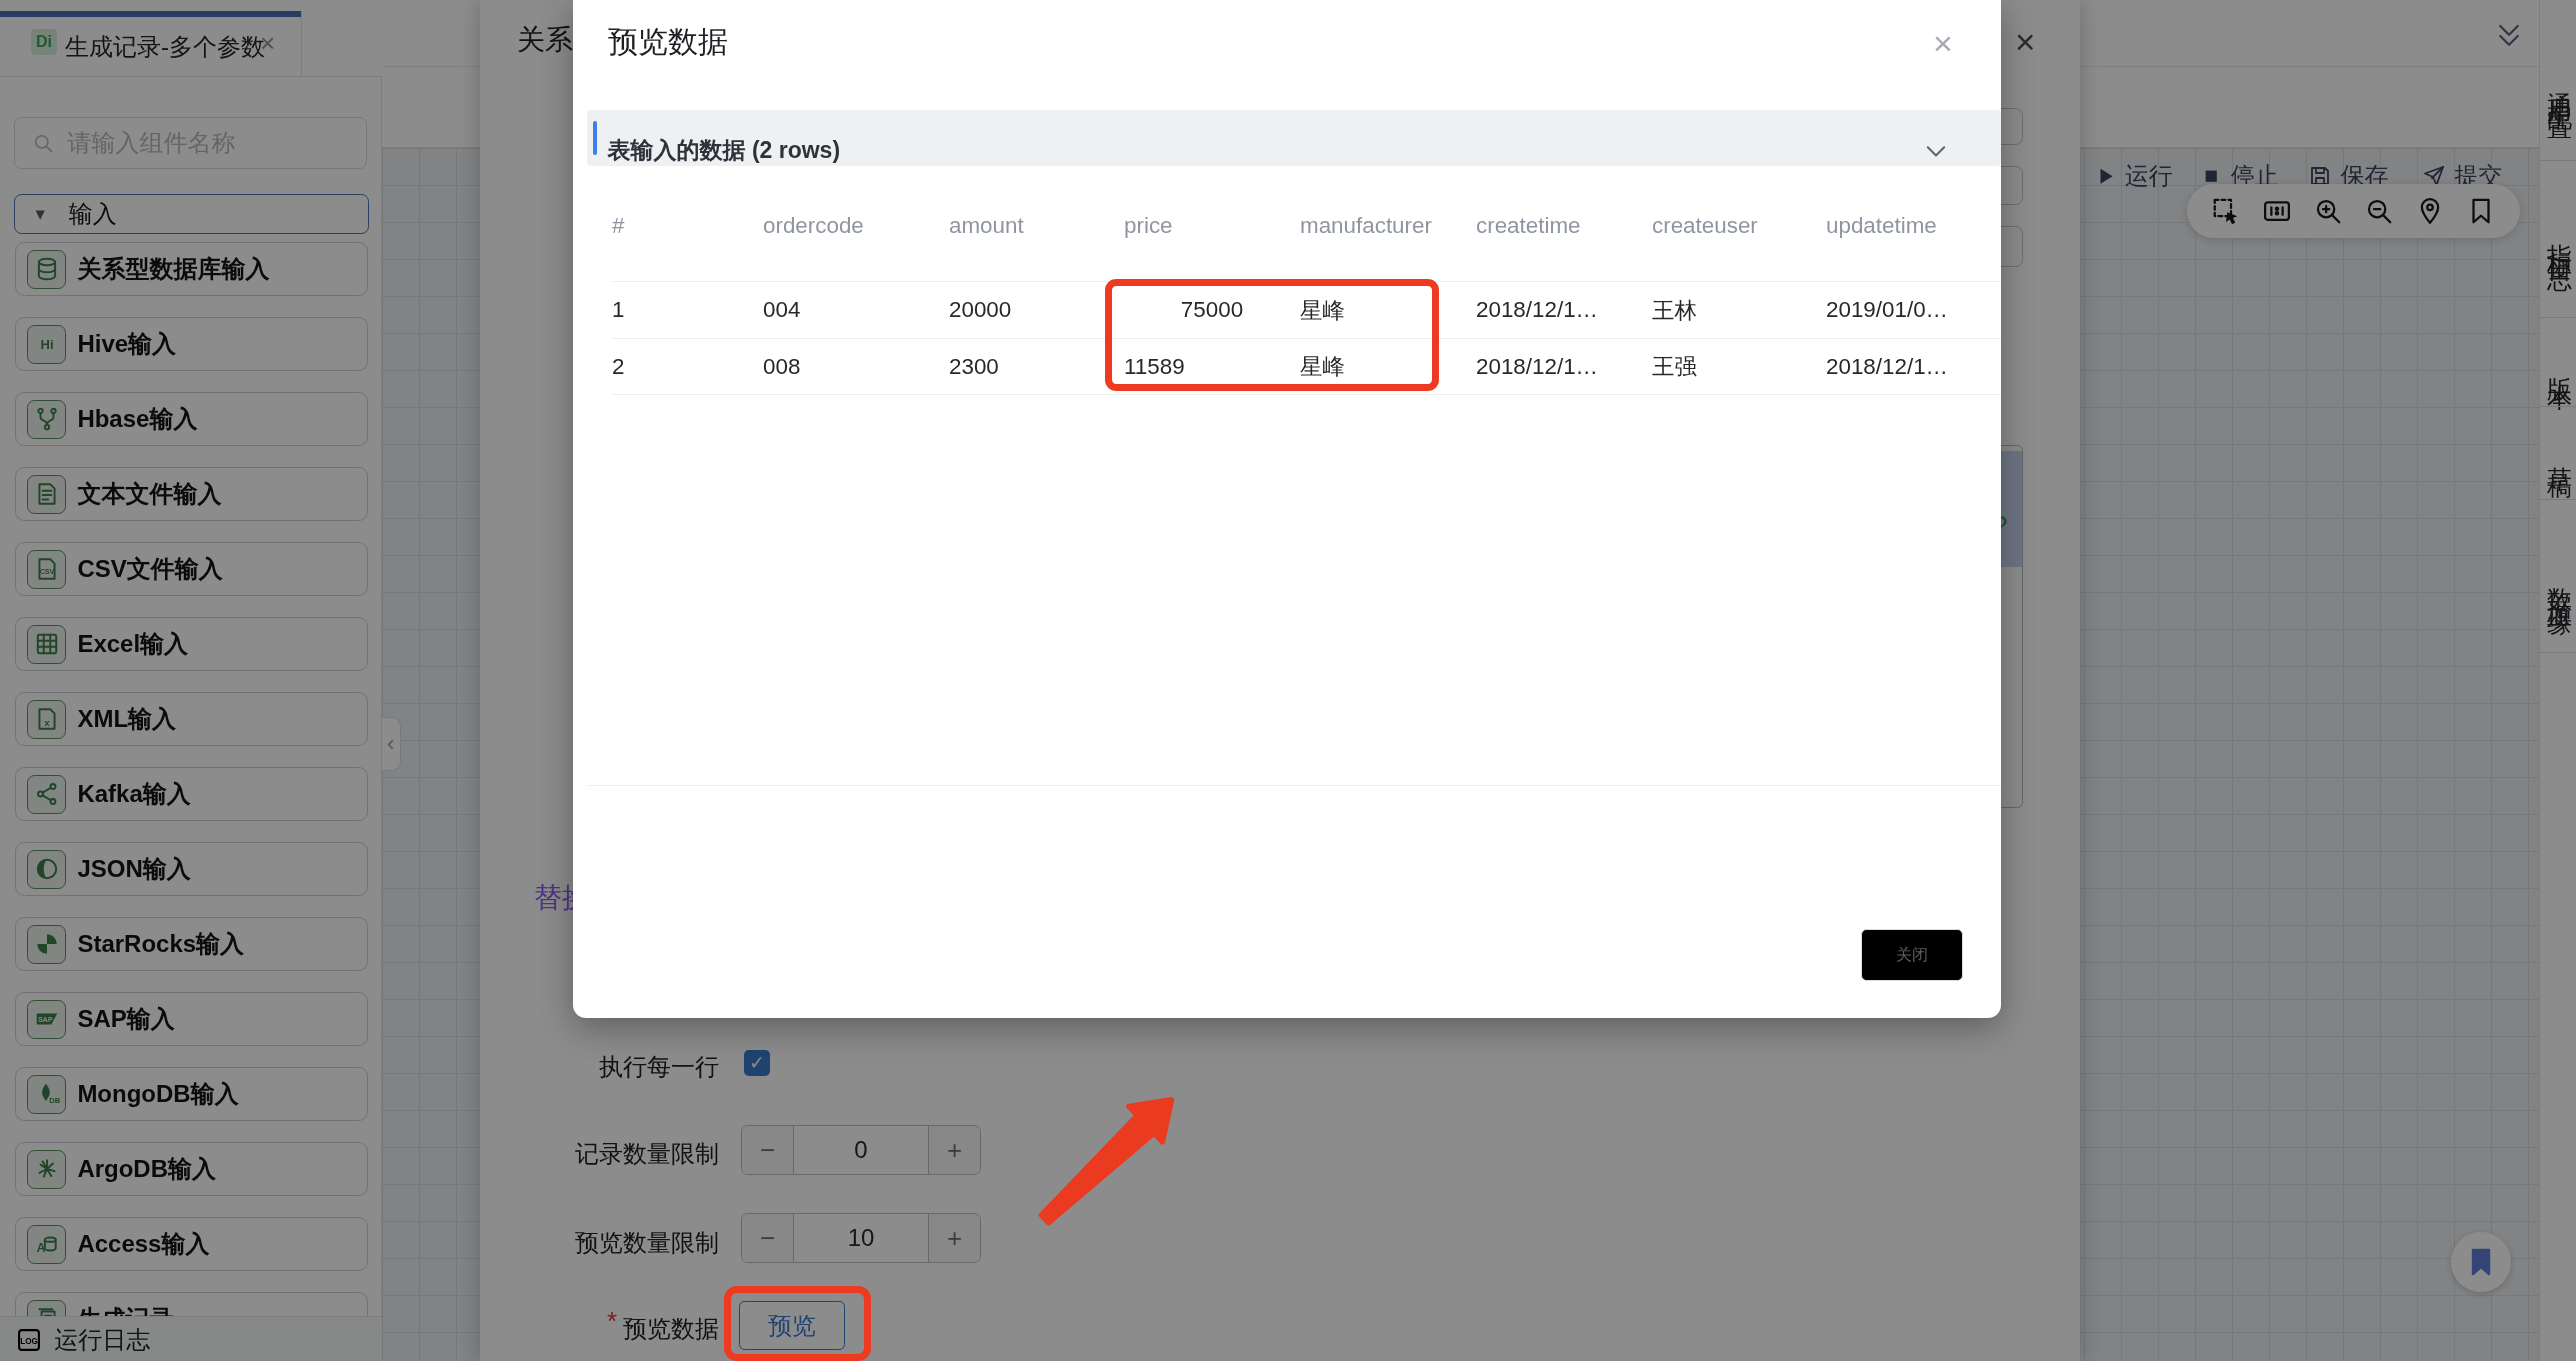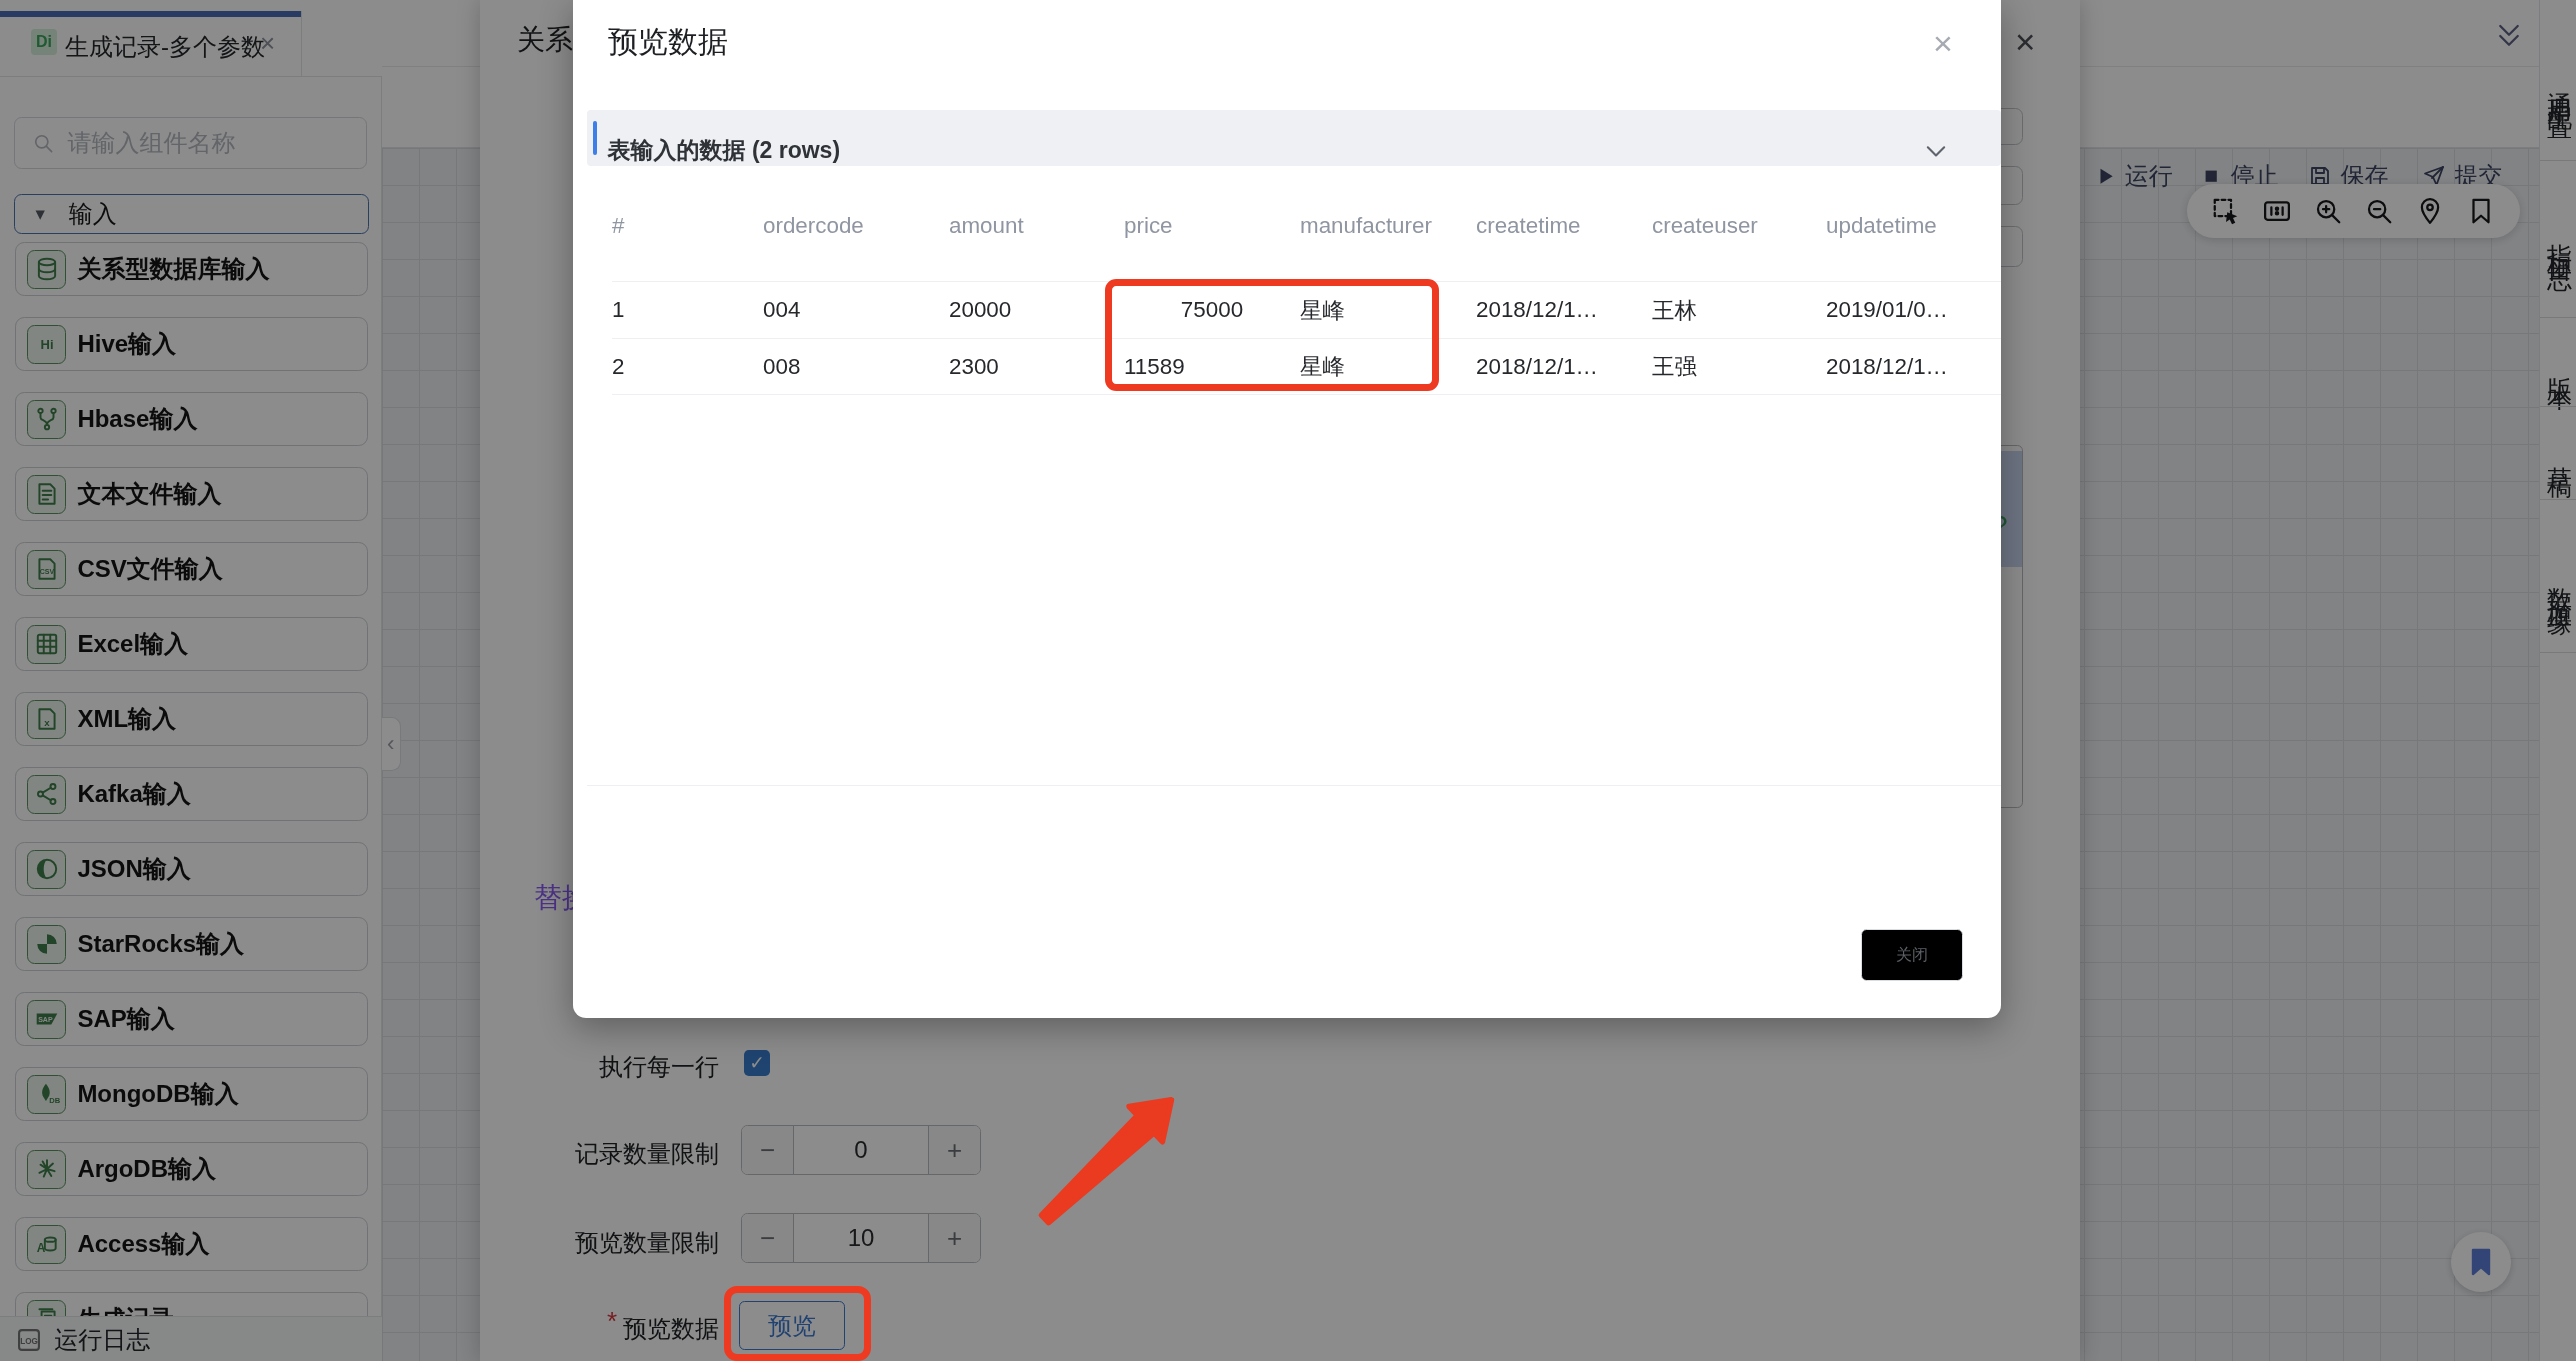--- a/index.html
+++ b/index.html
@@ -375,21 +375,21 @@
               <path d="M5 3h12M10 9h6M10 13h6M10 17h4"></path>
             </svg>
           </span>
           <span class="comp-label">生成记录</span>
         </div>
       </div>
   </div>
   <div class="abs" id="side-collapse">‹</div>
 
   <div class="abs" id="run-log">
-    <span class="ic" style="color:#737373">
+    <span class="ic" style="color:#000000">
         <svg viewBox="0 0 24 24" fill="none" stroke="currentColor" stroke-width="1.8" stroke-linecap="round" stroke-linejoin="round" width="28" height="28">
           <rect x="3.5" y="3.5" width="17" height="17" rx="2.5"></rect>
           <text x="12" y="15.5" text-anchor="middle" font-size="7" font-weight="bold" fill="currentColor" stroke="none">LOG</text>
         </svg>
       </span>
     <span id="run-log-label">运行日志</span>
   </div>
 
   <div class="abs" id="right-strip">
       <div class="vtab" style="top: 22.4px; height: 130px;">通用配置</div>

